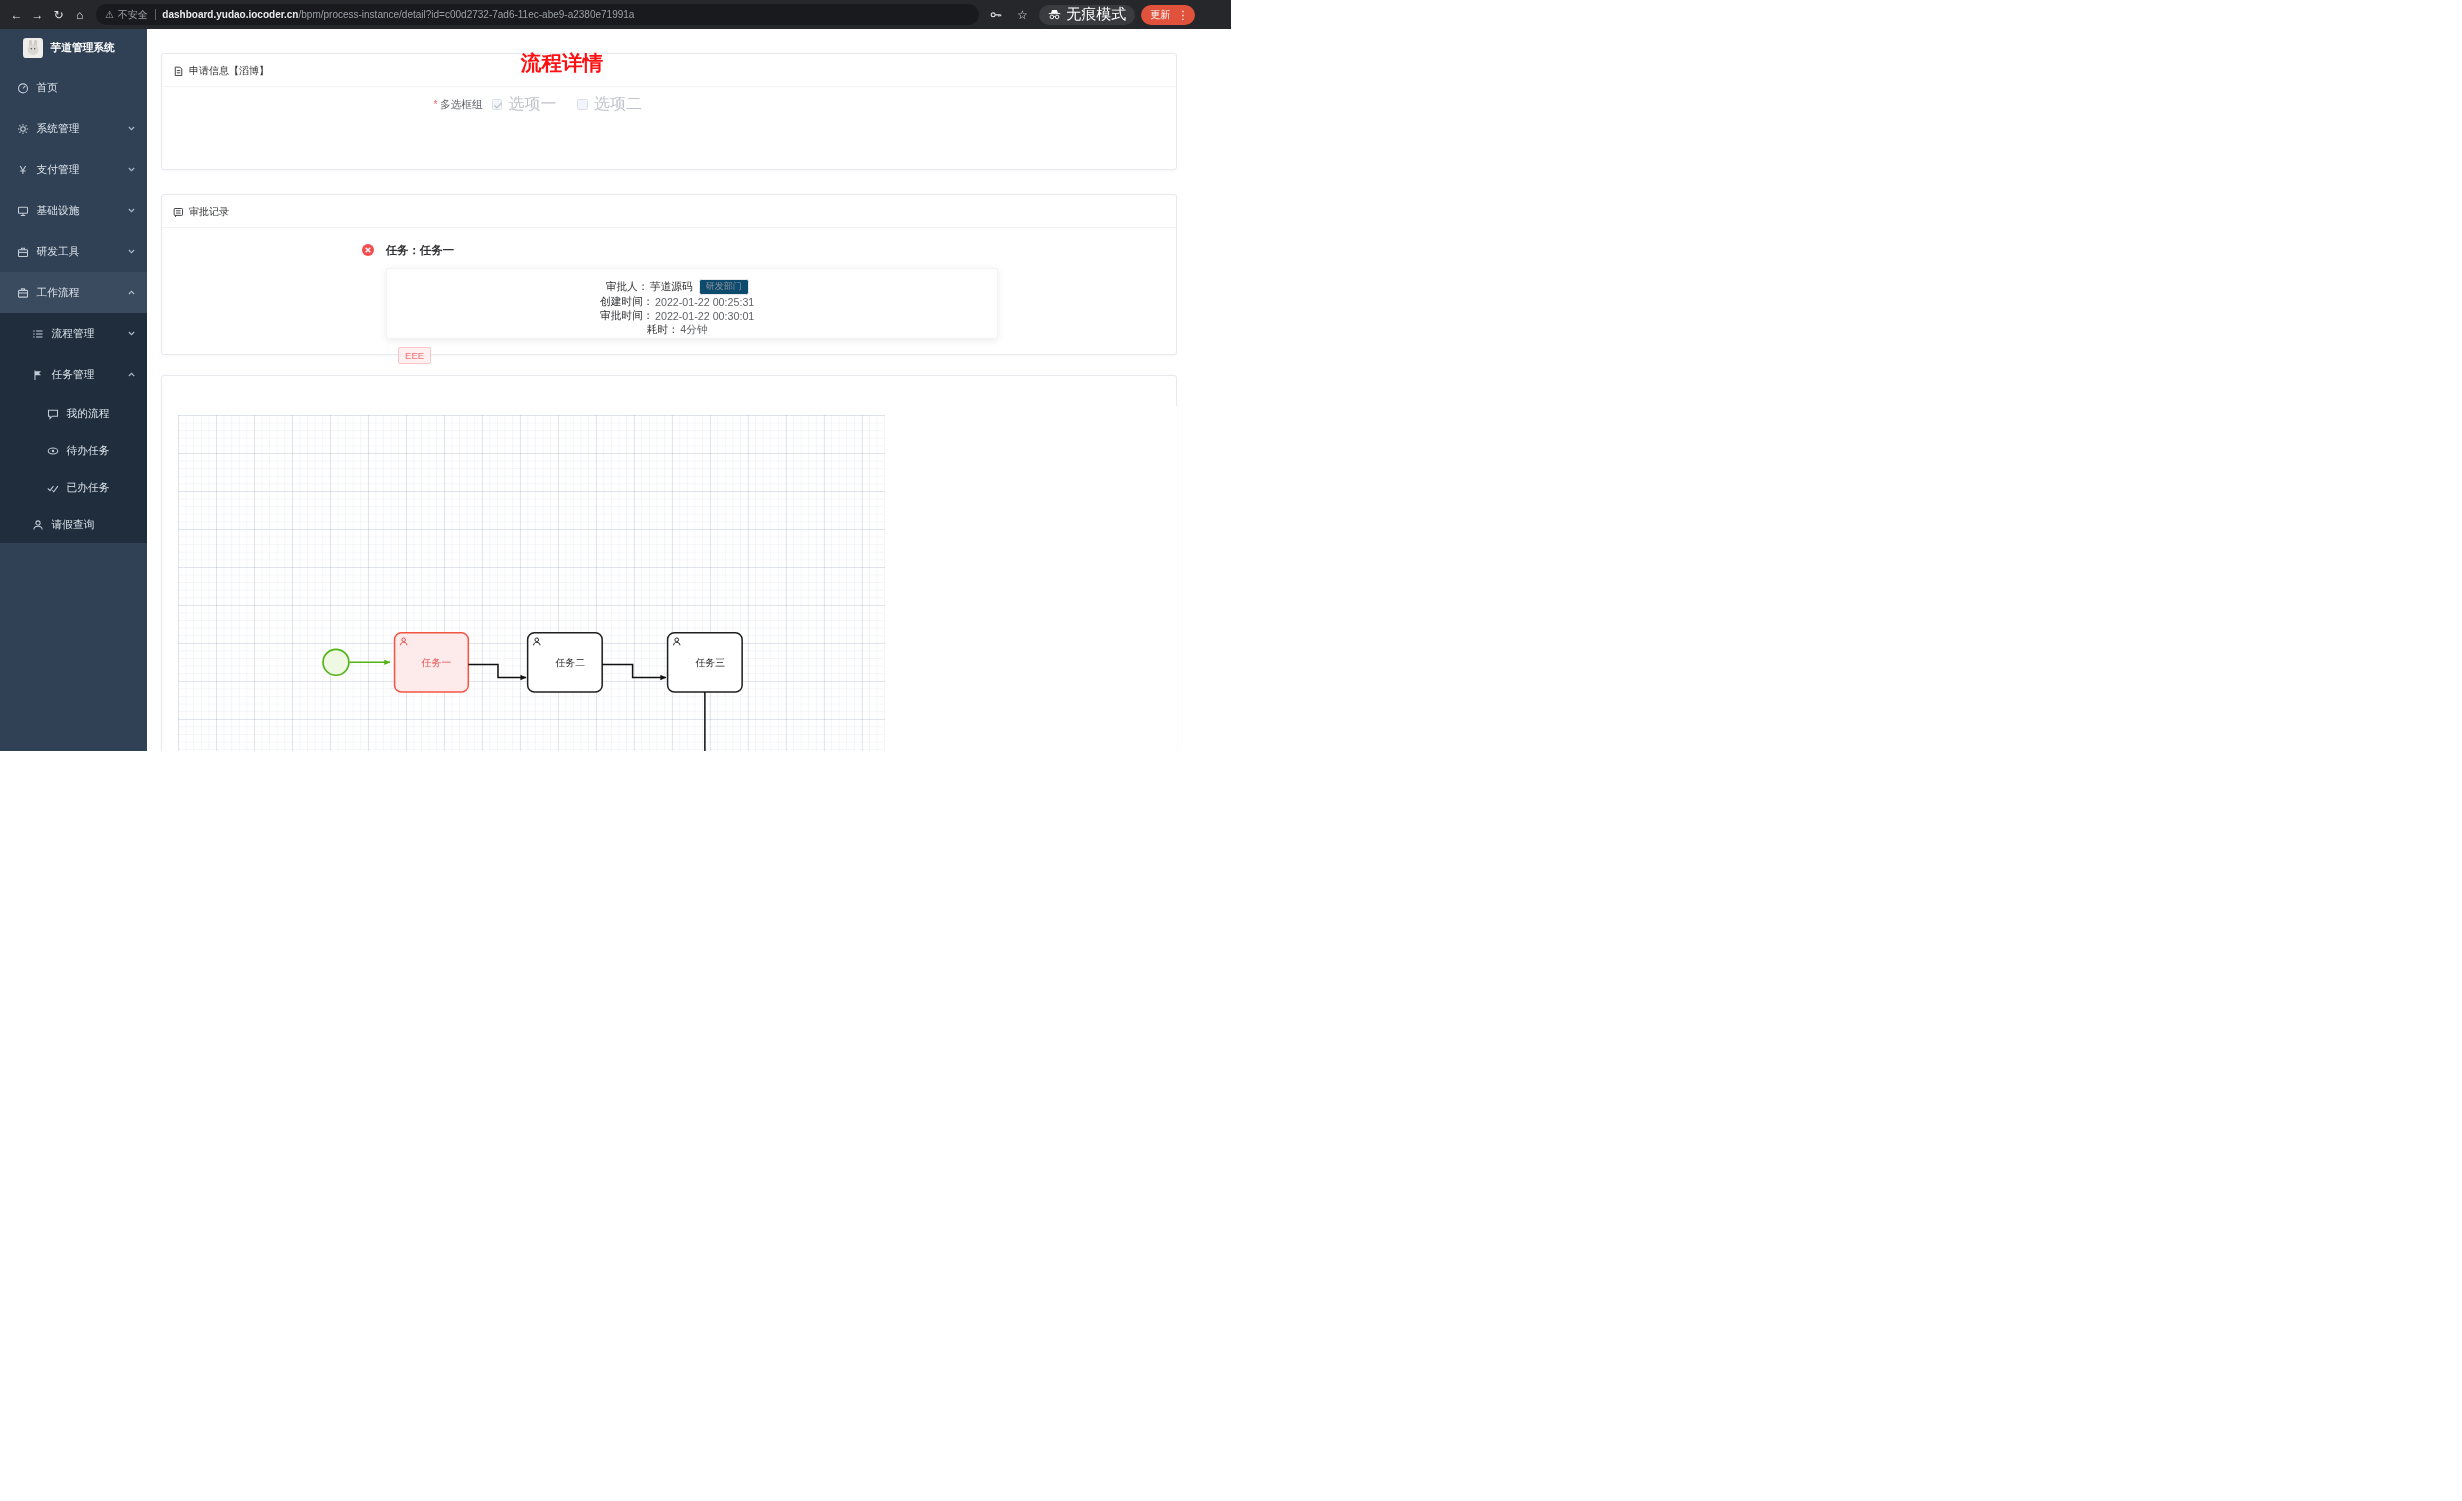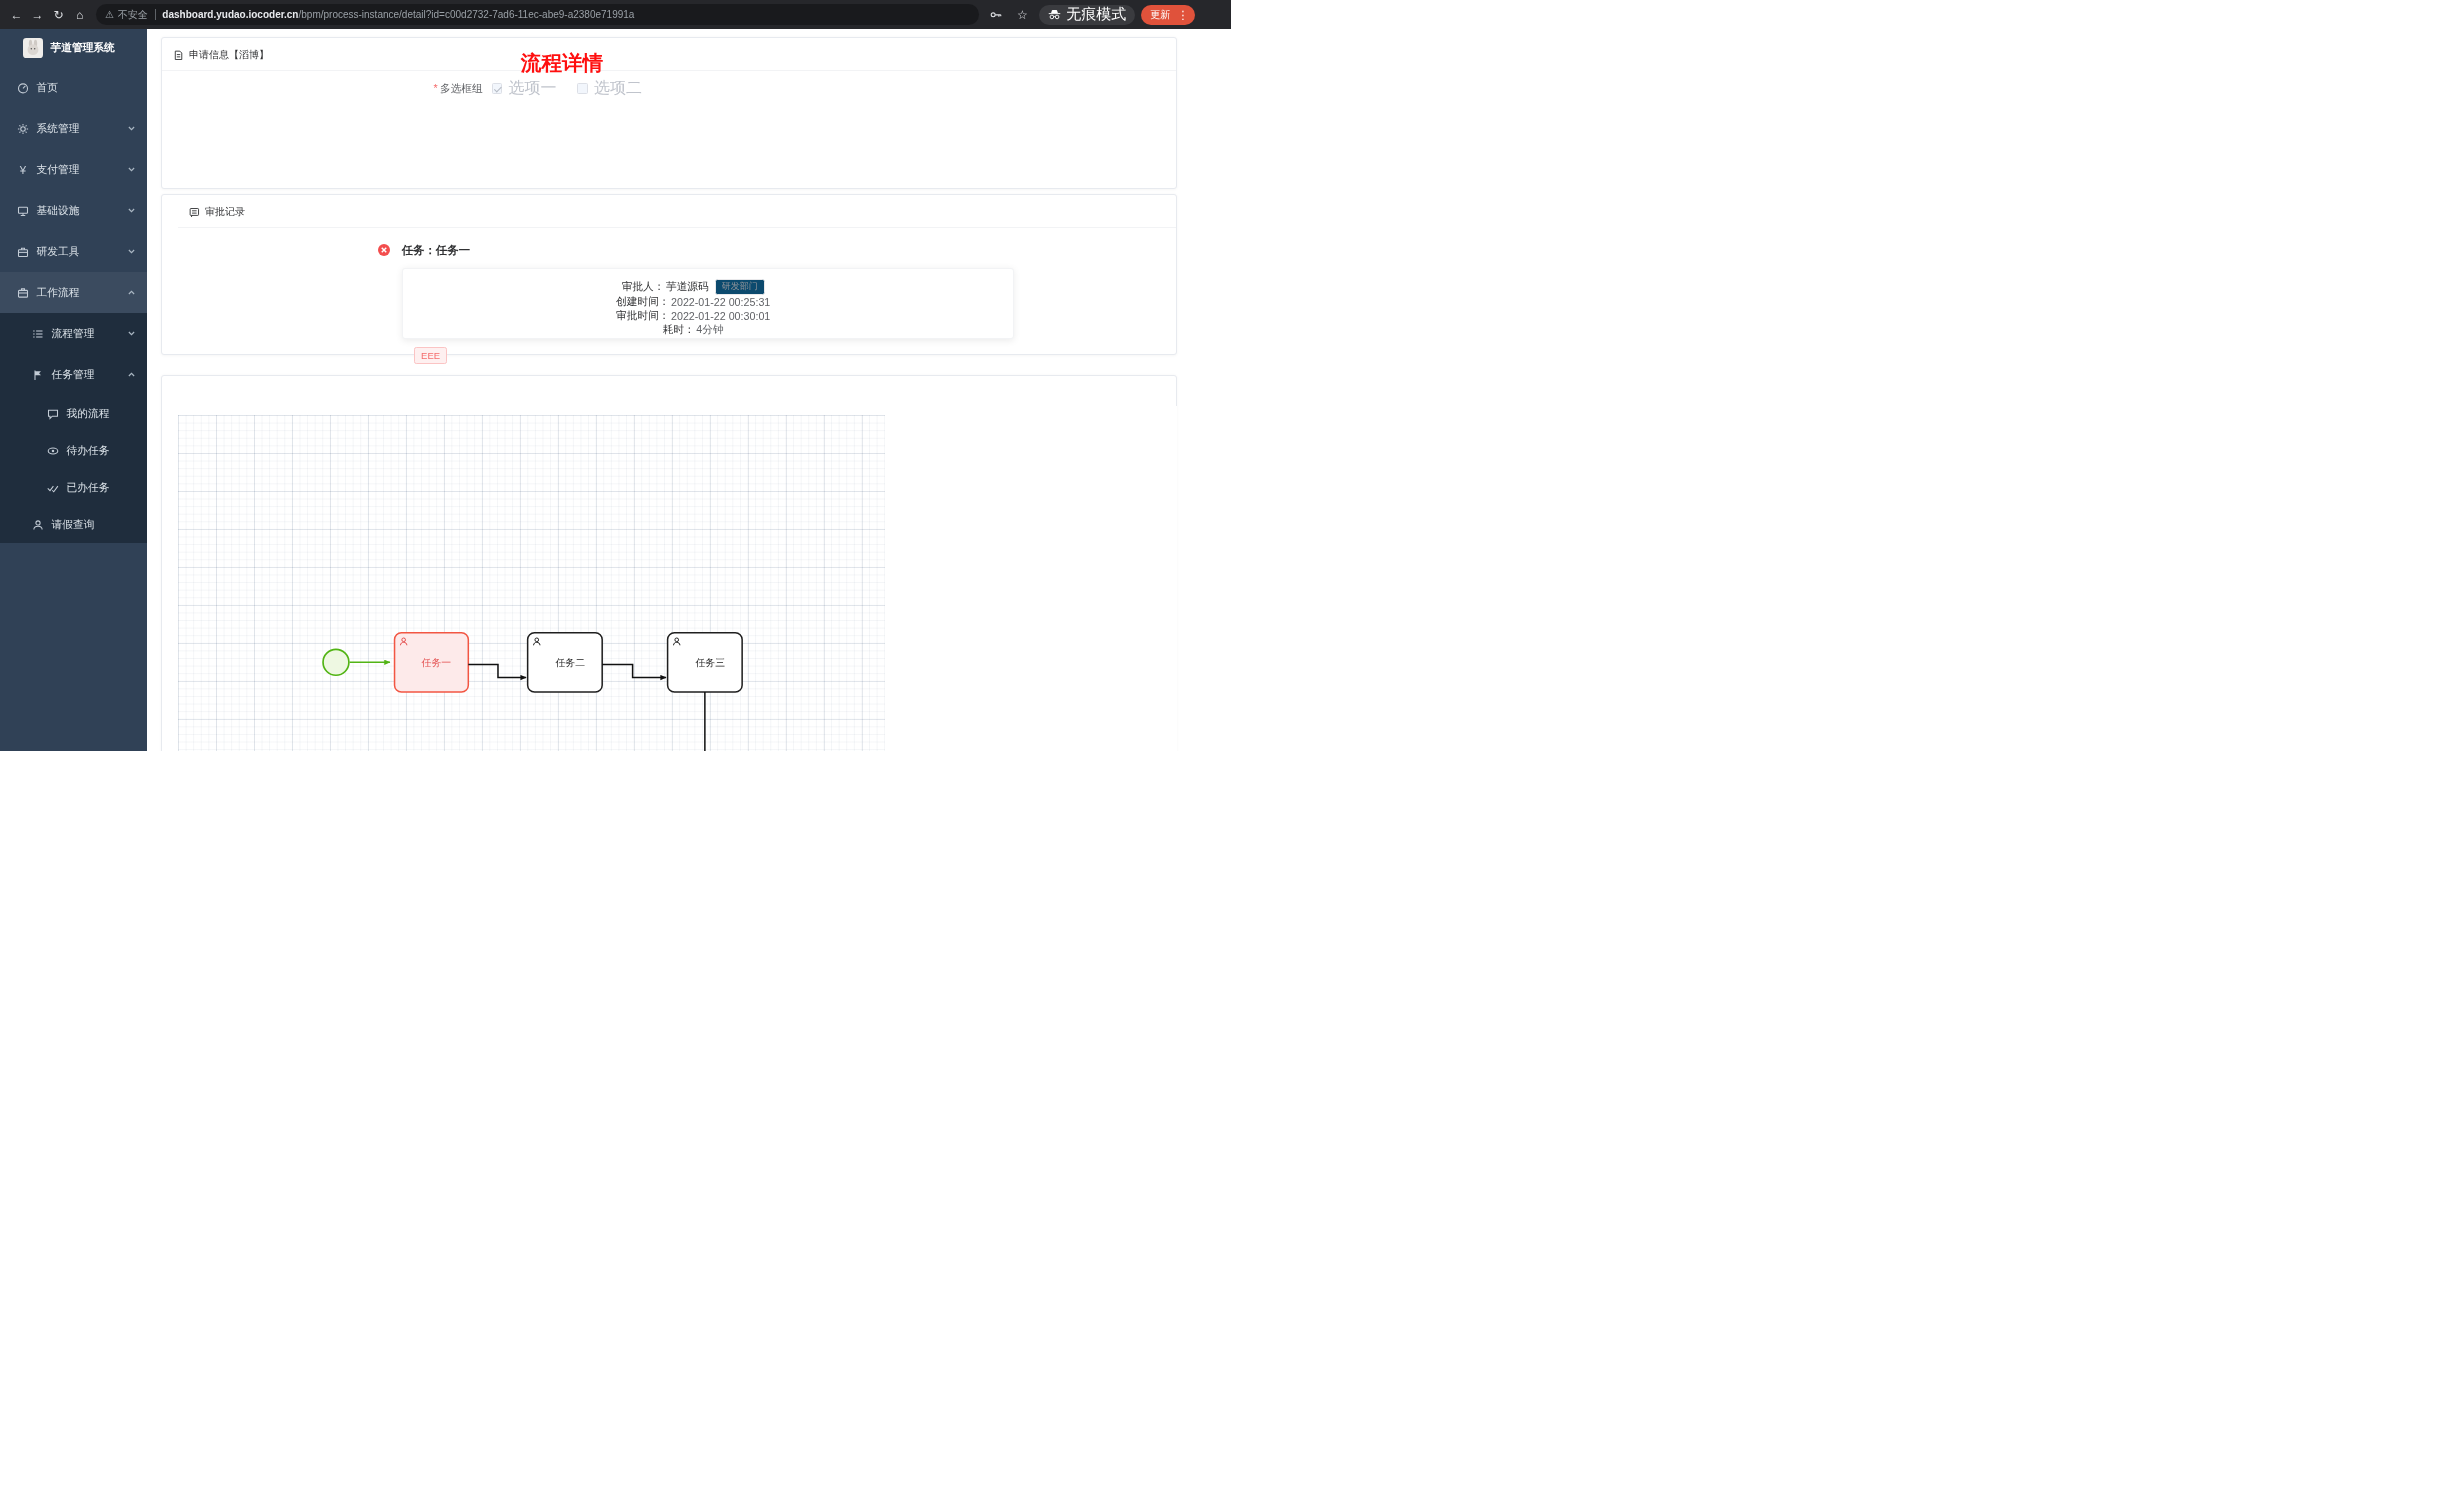--- a/index.html
+++ b/index.html
@@ -51,37 +51,37 @@
   .main { position:absolute; top:29px; left:147px; width:1084px; bottom:0; background:#fff; overflow:hidden; }
   .page-title { position:absolute; top:20px; left:0; width:830px; text-align:center;
     font-size:20.6px; font-weight:bold; color:#ff0f0f; z-index:5; }
   .card { position:absolute; left:13.7px; width:1016px; background:#fff; border:0.8px solid #e7eaef;
     border-radius:3px; box-shadow:0 0.8px 3px rgba(0,0,0,0.04); }
   .card-header { display:flex; align-items:center; gap:5.3px; padding:10px 11.4px 7.6px;
     font-size:10px; color:#303133; border-bottom:0.8px solid #f2f3f5; }
   .hicon { width:10.7px; height:10.7px; stroke:#303133; stroke-width:1.2; fill:none; flex:none; }
 
   
-  .card1 { top:8px; height:152px; }
+  .card1 { top:24px; height:117px; }
   .form { padding-top:10.7px; }
   .form-row { display:flex; align-items:center; margin-bottom:15px; }
   .form-label { width:330px; text-align:right; padding-right:9px; font-size:10.7px; color:#606266; flex:none; }
   .req { color:#f56c6c; margin-right:2.3px; }
   .text-input { width:584px; height:27px; background:#f5f7fa; border:0.8px solid #e4e7ed; border-radius:3px;
     display:flex; align-items:center; padding:0 10.7px; color:#c0c4cc; font-size:10.7px; }
   .cb-group { display:flex; align-items:center; height:15px; }
   .cb { display:inline-flex; align-items:center; margin-right:21px; }
   .cb-box { width:10.7px; height:10.7px; border:0.8px solid #dcdfe6; border-radius:1.5px; background:#f2f6fc;
     position:relative; margin-right:6px; flex:none; }
   .cb-box.checked::after { content:""; position:absolute; left:3.2px; top:0.9px; width:2.7px; height:5.7px;
     border-right:1.2px solid #b4bac4; border-bottom:1.2px solid #b4bac4; transform:rotate(45deg); }
   .cb-label { font-size:16px; color:#c0c4cc; }
 
   
-  .card2 { top:165px; height:161px;padding-left:16px; }
+  .card2 { top:165px; height:161px; }
   .card2-body { position:relative; height:129px; }
   .status-icon { position:absolute; left:200px; top:16px; width:12px; height:12px; border-radius:50%;
     background:#f34d4d; display:flex; align-items:center; justify-content:center; }
   .status-icon svg { width:6px; height:6px; stroke:#fff; stroke-width:2; }
   .task-title { position:absolute; left:224px; top:15px; font-size:11.4px; font-weight:bold; color:#303133; }
   .approve-box { position:absolute; left:224px; top:40px; width:612px; height:71px; background:#fff;
     border:0.8px solid #f2f3f5; border-radius:3px; box-shadow:0 1.5px 7.6px rgba(0,0,0,0.08); padding:10px 11.4px; }
   .info-row { display:flex; align-items:center; font-size:10.7px; white-space:nowrap;flex-direction:column; }
   .info-group { display:flex; align-items:center; margin-right:29px; }
   .lbl { color:#303133; }

